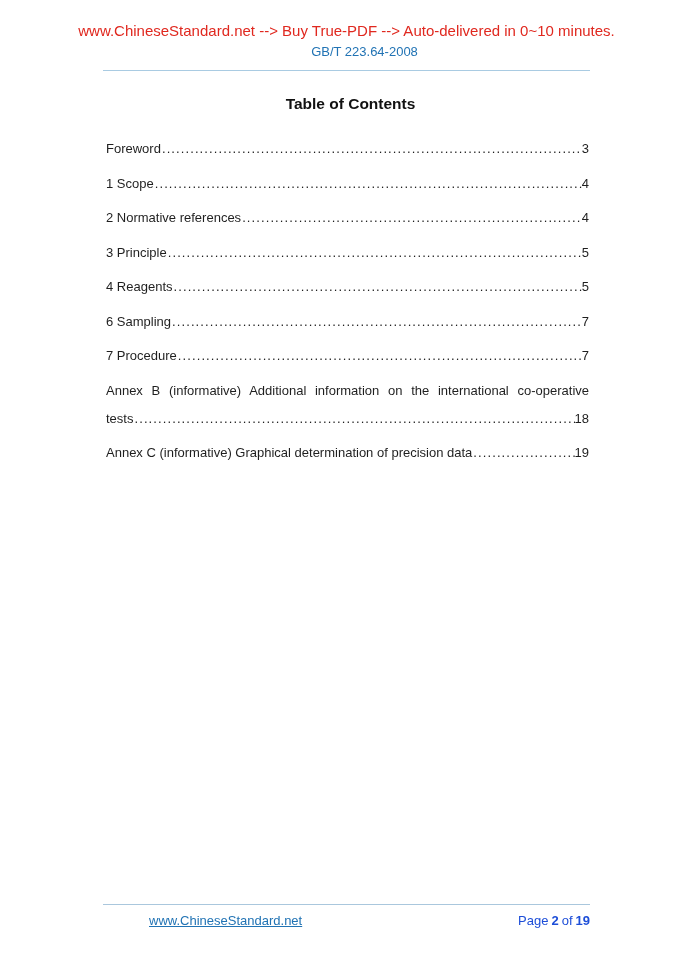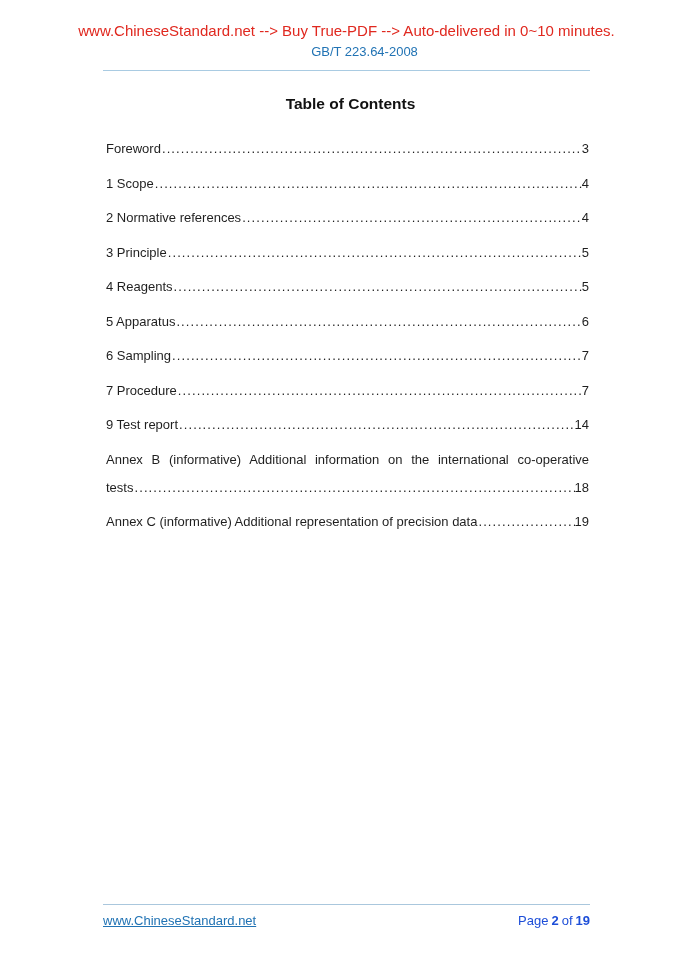--- a/index.html
+++ b/index.html
@@ -80,20 +80,21 @@
     right: 103px;
     top: 904px;
   }
   .footer-rule { border-top: 1px solid #aac7dd; }
   .footer-row {
     display: flex;
     justify-content: space-between;
     align-items: flex-start;
     margin-top: 8px;
     font-size: 13px;
+    margin-left: 46px;
   }
   .footer-link {
     color: #2173b4;
     text-decoration: underline;
     cursor: pointer;
   }
   .footer-page { color: #1d4ed8; }
   .footer-page .num { font-weight: bold; }
   .footer-page span { margin-left: 3px; }
   .footer-page span:first-child { margin-left: 0; }
@@ -136,57 +137,47 @@
       <span class="leader"></span>
       <span class="toc-page">5</span>
     </div>
 
     <div class="toc-row">
       <span class="toc-label">4 Reagents</span>
       <span class="leader"></span>
       <span class="toc-page">5</span>
     </div>
 
-    <div class="toc-row">
-      <span class="toc-label">5 Apparatus</span>
-      <span class="leader"></span>
-      <span class="toc-page">6</span>
-    </div>
 
     <div class="toc-row">
       <span class="toc-label">6 Sampling</span>
       <span class="leader"></span>
       <span class="toc-page">7</span>
     </div>
 
     <div class="toc-row">
       <span class="toc-label">7 Procedure</span>
       <span class="leader"></span>
       <span class="toc-page">7</span>
     </div>
 
 
-    <div class="toc-row">
-      <span class="toc-label">9 Test report</span>
-      <span class="leader"></span>
-      <span class="toc-page">14</span>
-    </div>
 
 
     <div class="toc-entry-wrapped">
       <div class="justify-line">Annex B (informative) Additional information on the international co-operative</div>
       <div class="toc-row">
         <span class="toc-label">tests</span>
         <span class="leader"></span>
         <span class="toc-page">18</span>
       </div>
     </div>
 
     <div class="toc-row">
-      <span class="toc-label">Annex C (informative) Additional representation of precision data</span>
+      <span class="toc-label">Annex C (informative) Graphical determination of precision data</span>
       <span class="leader"></span>
       <span class="toc-page">19</span>
     </div>
 
   </div>
 
   <div class="footer">
     <div class="footer-rule"></div>
     <div class="footer-row">
       <span class="footer-link">www.ChineseStandard.net</span>

